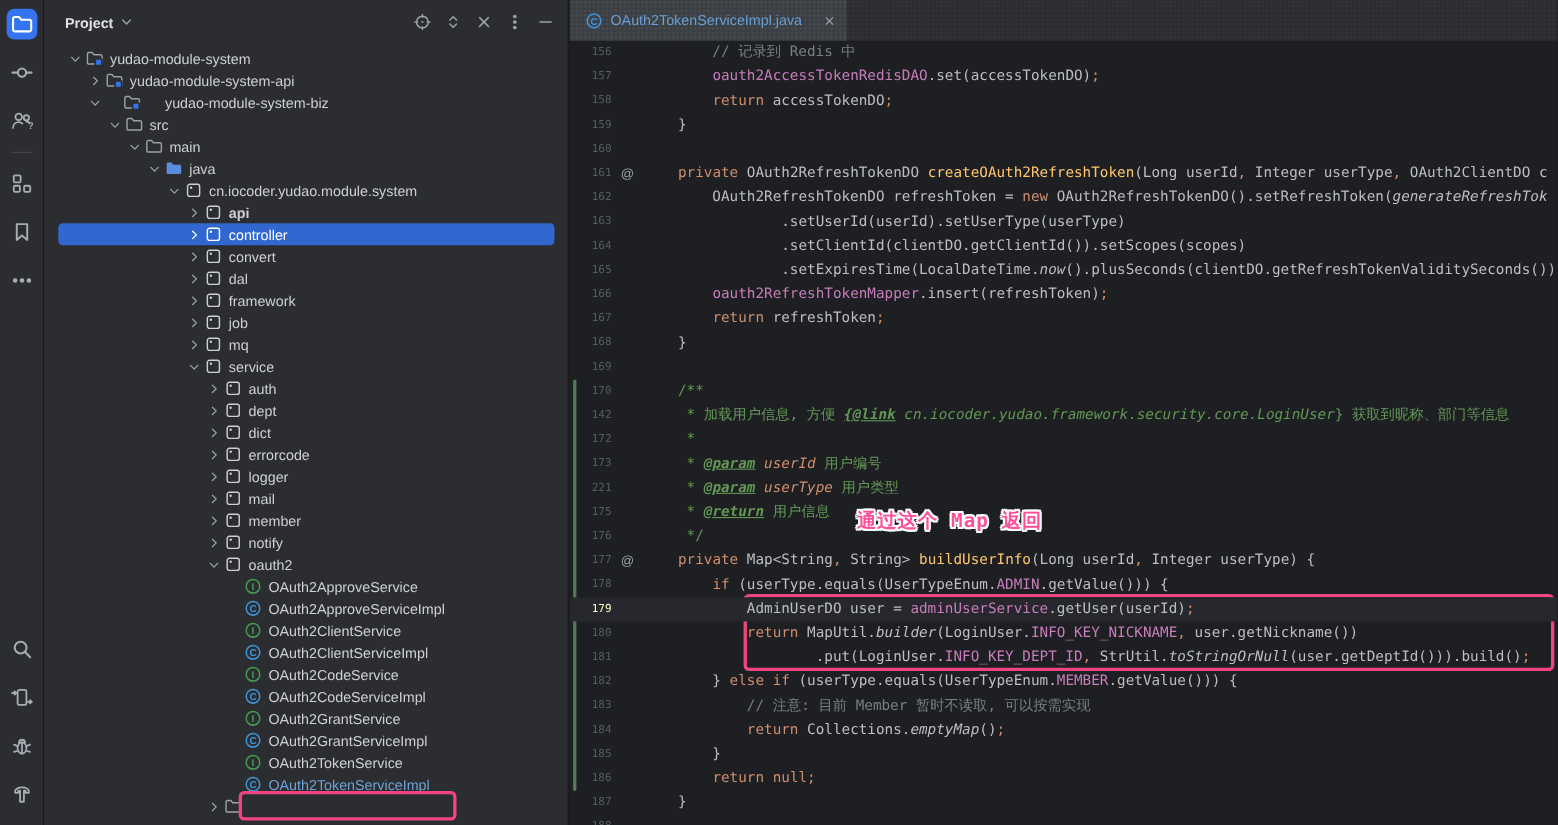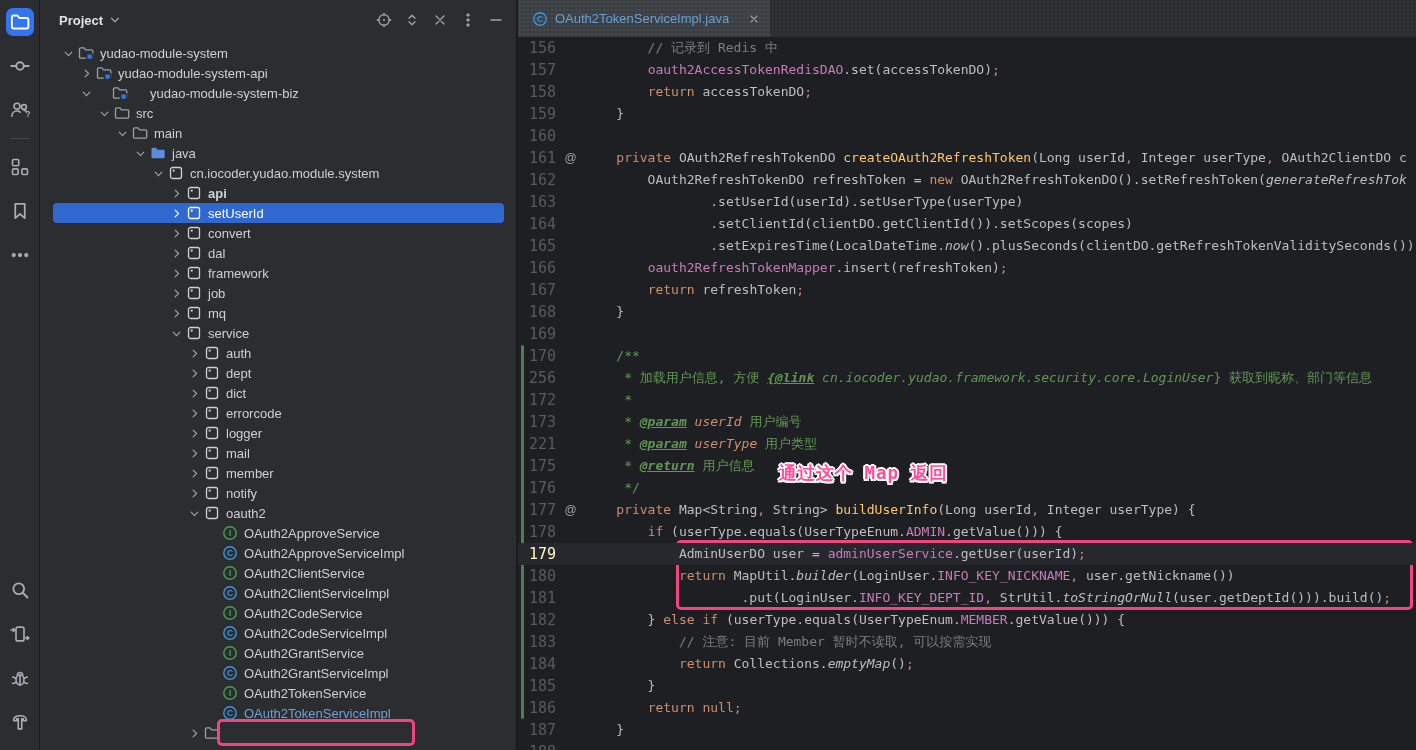--- a/index.html
+++ b/index.html
@@ -59,21 +59,21 @@
   .cicon { width:16px; height:16px; display:flex; flex:none; }
   .cicon svg { width:16px; height:16px; }
 
   .code { position:relative; height:713px; overflow:hidden;
           font-family:"DejaVu Sans Mono", monospace; font-size:13px; }
   .vcsbar { position:absolute; left:3px; top:308px; width:3px; height:374px;
             background:#507d52; border-radius:2px; }
   .cl { display:flex; height:22px; line-height:22px; position:relative; }
   .cl.caret { background:#26282e; }
   .gut { width:67px; flex:none; display:flex; align-items:center; }
-  .lnum { width:38px; text-align:right; color:#575b61; font-size:15px; flex:none; }
+  .lnum { width:38px; text-align:right; color:#575b61; font-size:10px; flex:none; }
   .cl.caret .lnum { color:#fef9c3; }
   .gicon { width:29px; text-align:center; color:#9da0a8; font-size:12px; flex:none;
            font-family:"Liberation Sans", sans-serif; }
   .src { white-space:pre; color:#bcbec4; flex:1; min-width:0; }
 
   
   .d  { color:#bcbec4; }
   .k  { color:#cf8e6d; }
   .p  { color:#cf8e6d; }
   .f  { color:#c77dbb; }
@@ -322,21 +322,21 @@
             <svg viewBox="0 0 16 16" fill="none" stroke="currentColor" stroke-width="1.7" stroke-linecap="round" stroke-linejoin="round">
               <path d="M6 3.2 11 8l-5 4.8"></path>
             </svg>
           </span>
           <span class="ticon">
             <svg viewBox="0 0 16 16" fill="none" stroke="currentColor" stroke-width="1.3" stroke-linecap="round" stroke-linejoin="round">
               <rect x="2.5" y="2.5" width="11" height="11" rx="2"></rect>
               <circle cx="5.7" cy="5.7" r="1.1" fill="currentColor" stroke="none"></circle>
             </svg>
           </span>
-          <span>setUserId</span>
+          <span>controller</span>
         </div>
         <div class="trow" style="padding-left: 115px;">
           <span class="tchev">
             <svg viewBox="0 0 16 16" fill="none" stroke="currentColor" stroke-width="1.7" stroke-linecap="round" stroke-linejoin="round">
               <path d="M6 3.2 11 8l-5 4.8"></path>
             </svg>
           </span>
           <span class="ticon">
             <svg viewBox="0 0 16 16" fill="none" stroke="currentColor" stroke-width="1.3" stroke-linecap="round" stroke-linejoin="round">
               <rect x="2.5" y="2.5" width="11" height="11" rx="2"></rect>
@@ -778,21 +778,21 @@
         </div>
         <div class="cl">
           <div class="gut">
             <span class="lnum">170</span>
             <span class="gicon"></span>
           </div>
           <span class="src"><span class="doc">    /**</span></span>
         </div>
         <div class="cl">
           <div class="gut">
-            <span class="lnum">256</span>
+            <span class="lnum">142</span>
             <span class="gicon"></span>
           </div>
           <span class="src"><span class="doc">     * 加载用户信息, 方便 </span><span class="tag">{@link</span><span class="dl"> cn.iocoder.yudao.framework.security.core.LoginUser</span><span class="doc">}</span><span class="doc"> 获取到昵称、部门等信息</span></span>
         </div>
         <div class="cl">
           <div class="gut">
             <span class="lnum">172</span>
             <span class="gicon"></span>
           </div>
           <span class="src"><span class="doc">     *</span></span>

